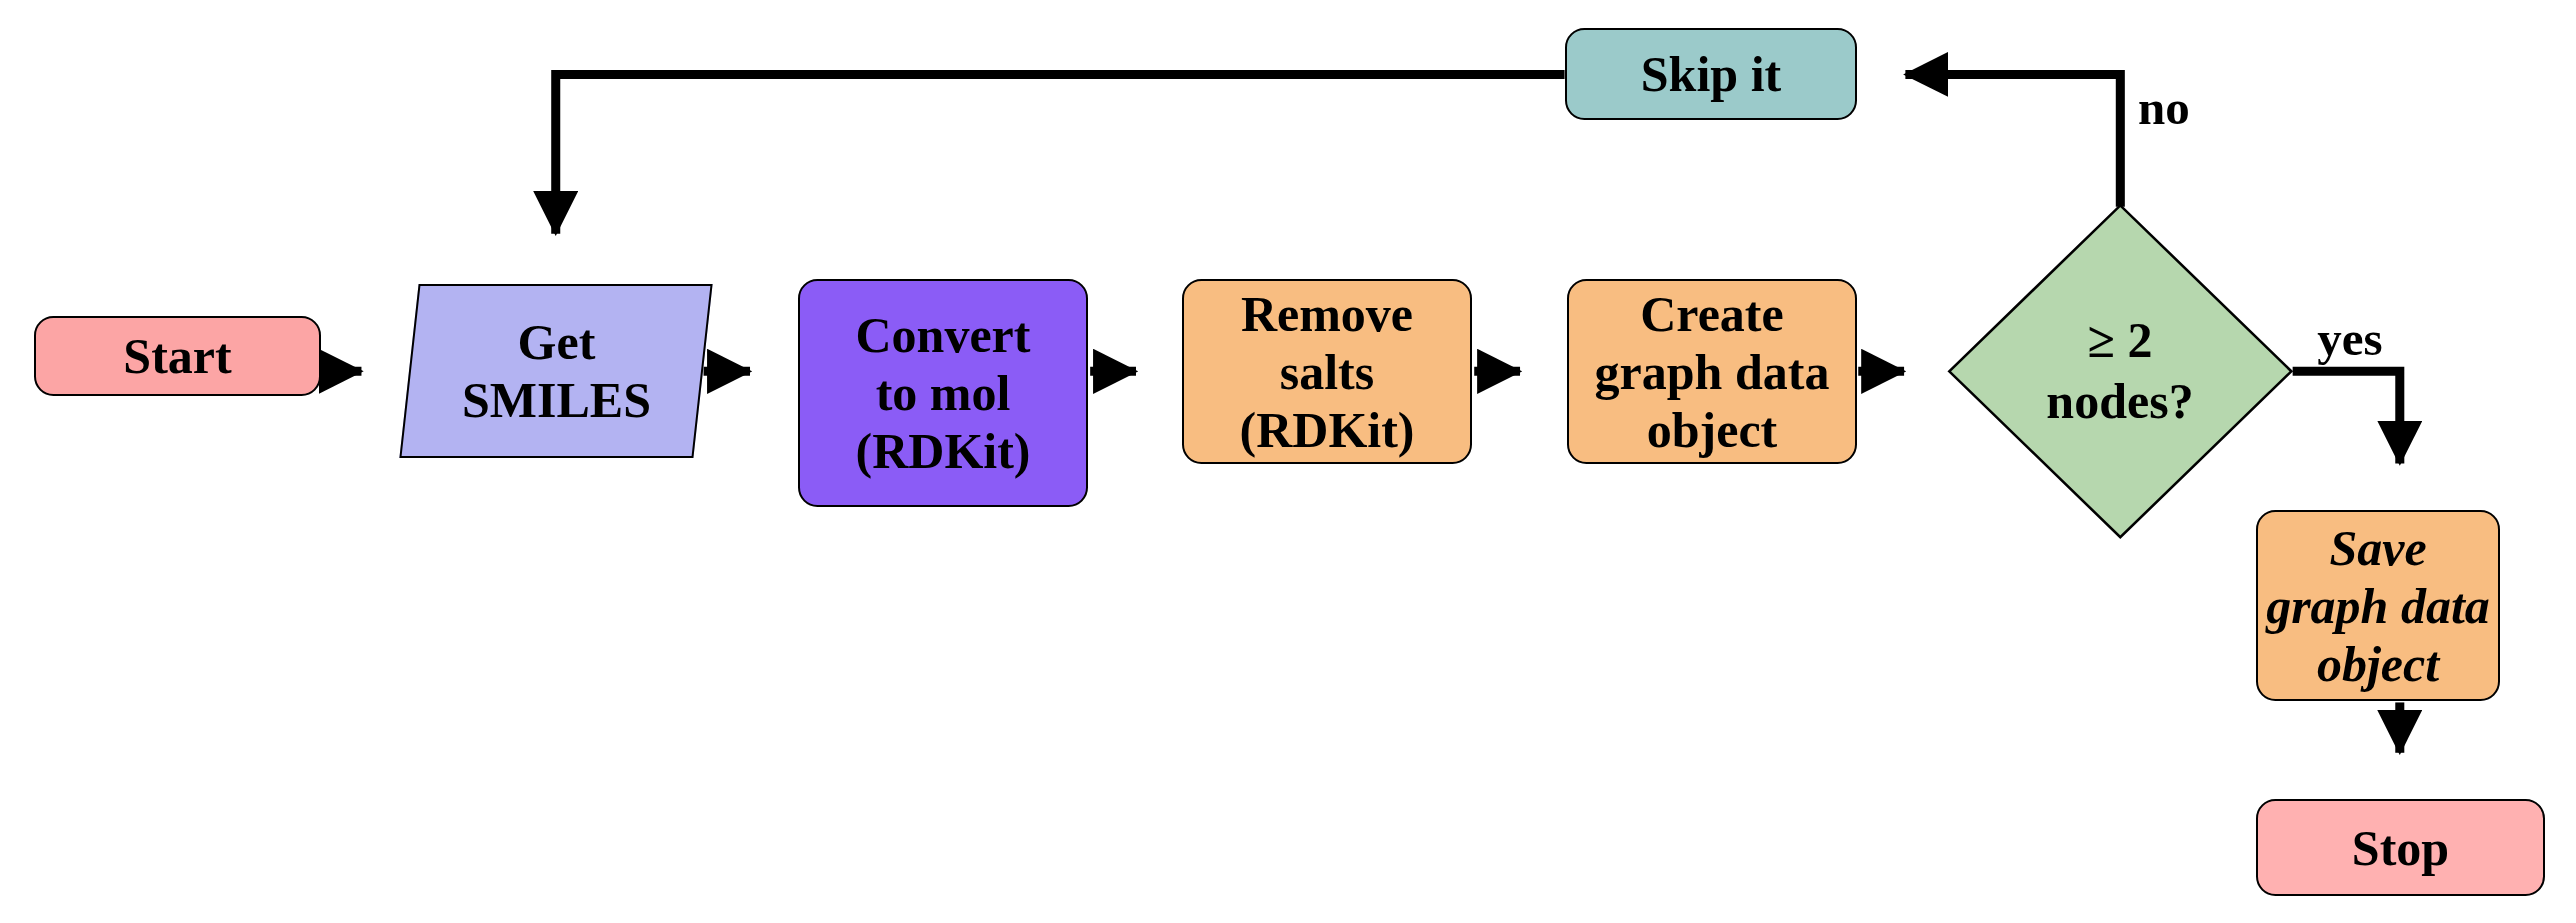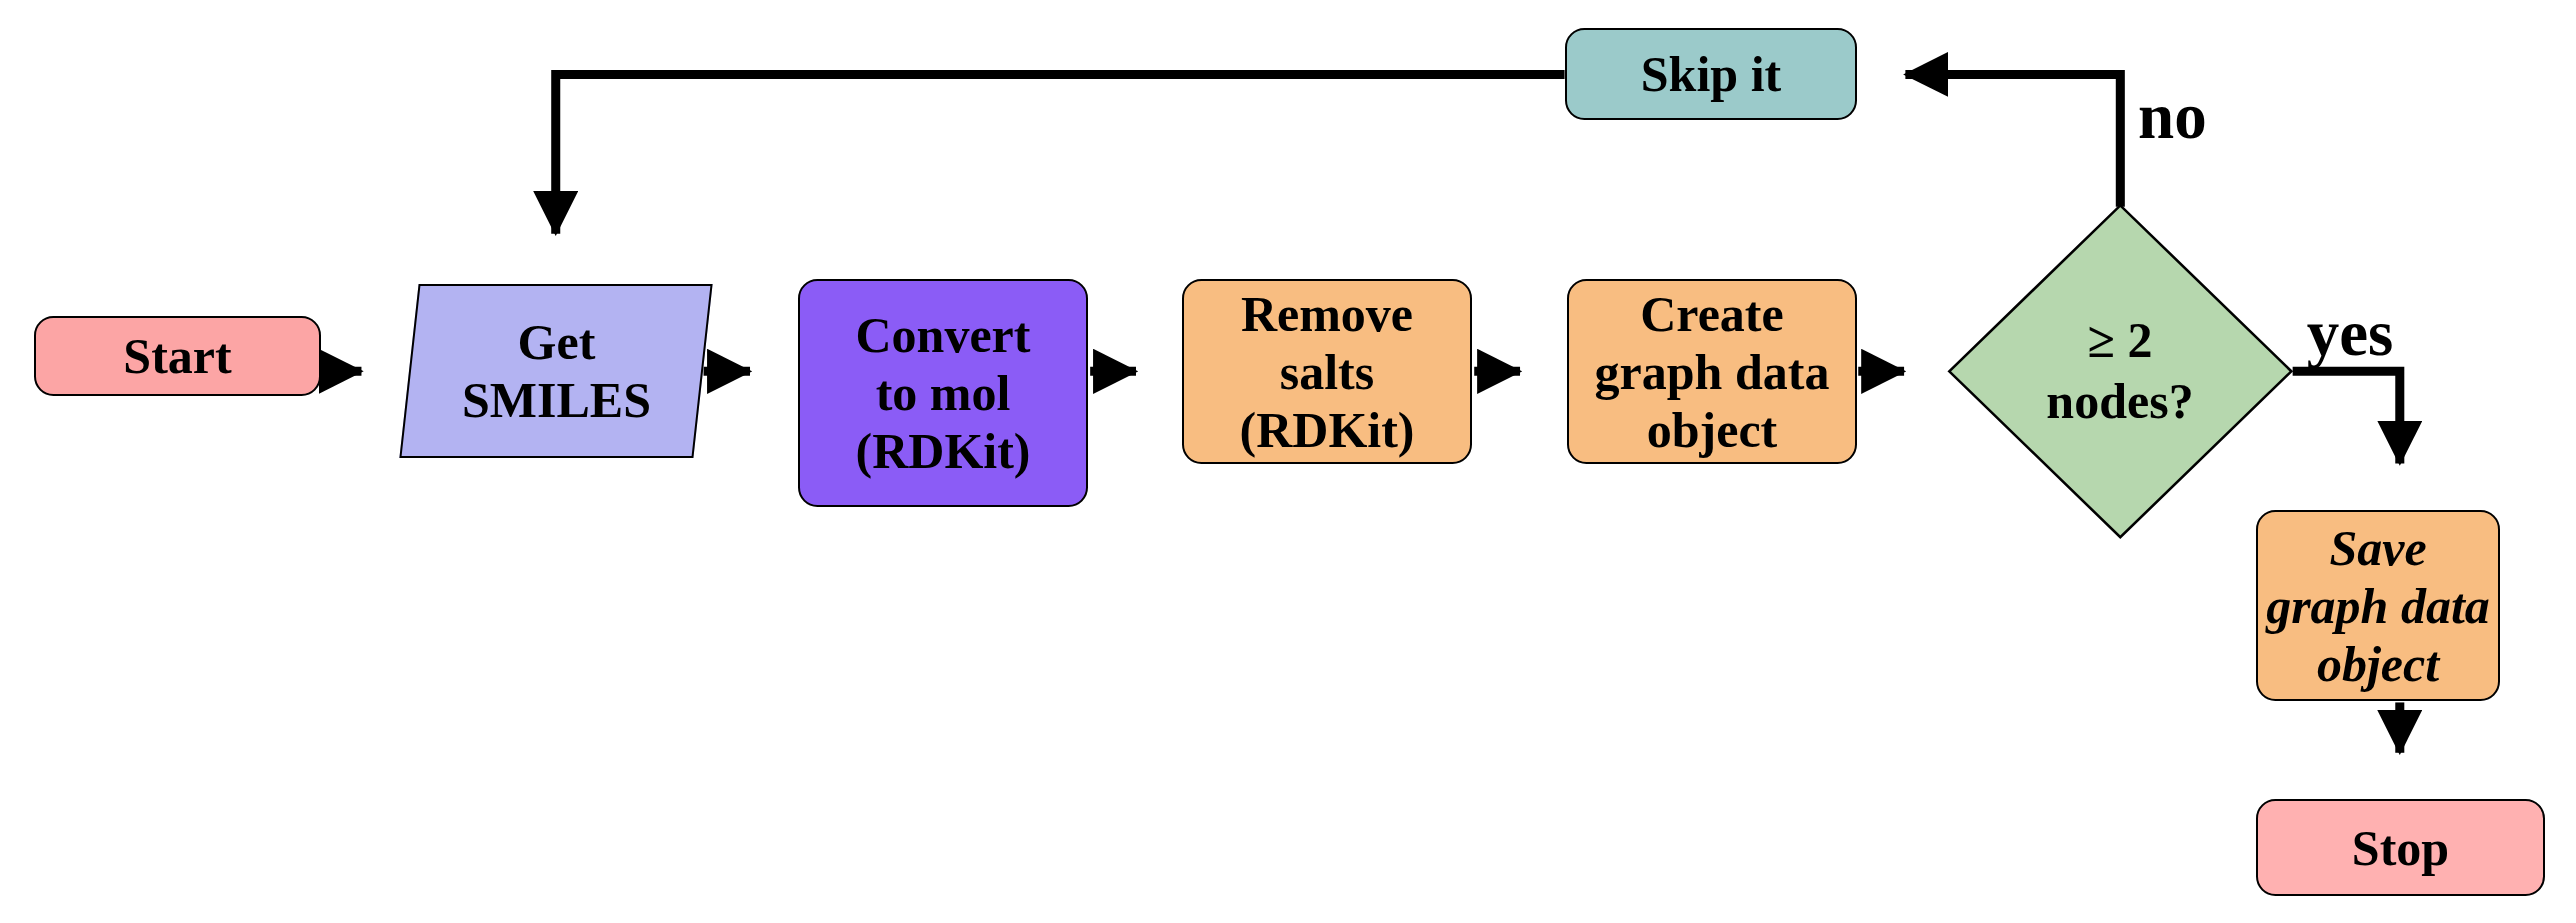--- a/index.html
+++ b/index.html
@@ -43,21 +43,21 @@
     font-size: 50px;
     line-height: 1.22;
     color: #000000;
     white-space: pre-line;
     background: transparent;
     border: none;
   }
   .edge-label {
     position: absolute;
     font-weight: 700;
-    font-size: 65px;
+    font-size: 49px;
     color: #000000;
     text-align: center;
   }
 </style>
 </head>
 <body>
 
 <div class="canvas">
 
   <svg class="wires" viewBox="0 0 3991 1431" xmlns="http://www.w3.org/2000/svg">
@@ -122,21 +122,21 @@
   </div>
 
   <div class="node rounded" style="left: 2256px; top: 799px; width: 289px; height: 97px; background-color: rgb(255, 177, 177);">
     <span>Stop</span>
   </div>
 
   <div class="node rounded" style="left: 1565px; top: 28px; width: 292px; height: 92px; background-color: rgb(155, 202, 202); font-family: Liberation Serif, serif;">
     <span>Skip it</span>
   </div>
 
-  <div class="edge-label" style="left:2295px; top:296px; width:110px;">
+  <div class="edge-label" style="left:2295px; top:310px; width:110px;">
     <span>yes</span>
   </div>
 
   <div class="edge-label" style="left:2138px; top:79px; width:90px; text-align:left;">
     <span>no</span>
   </div>
 
 </div>
 
 

